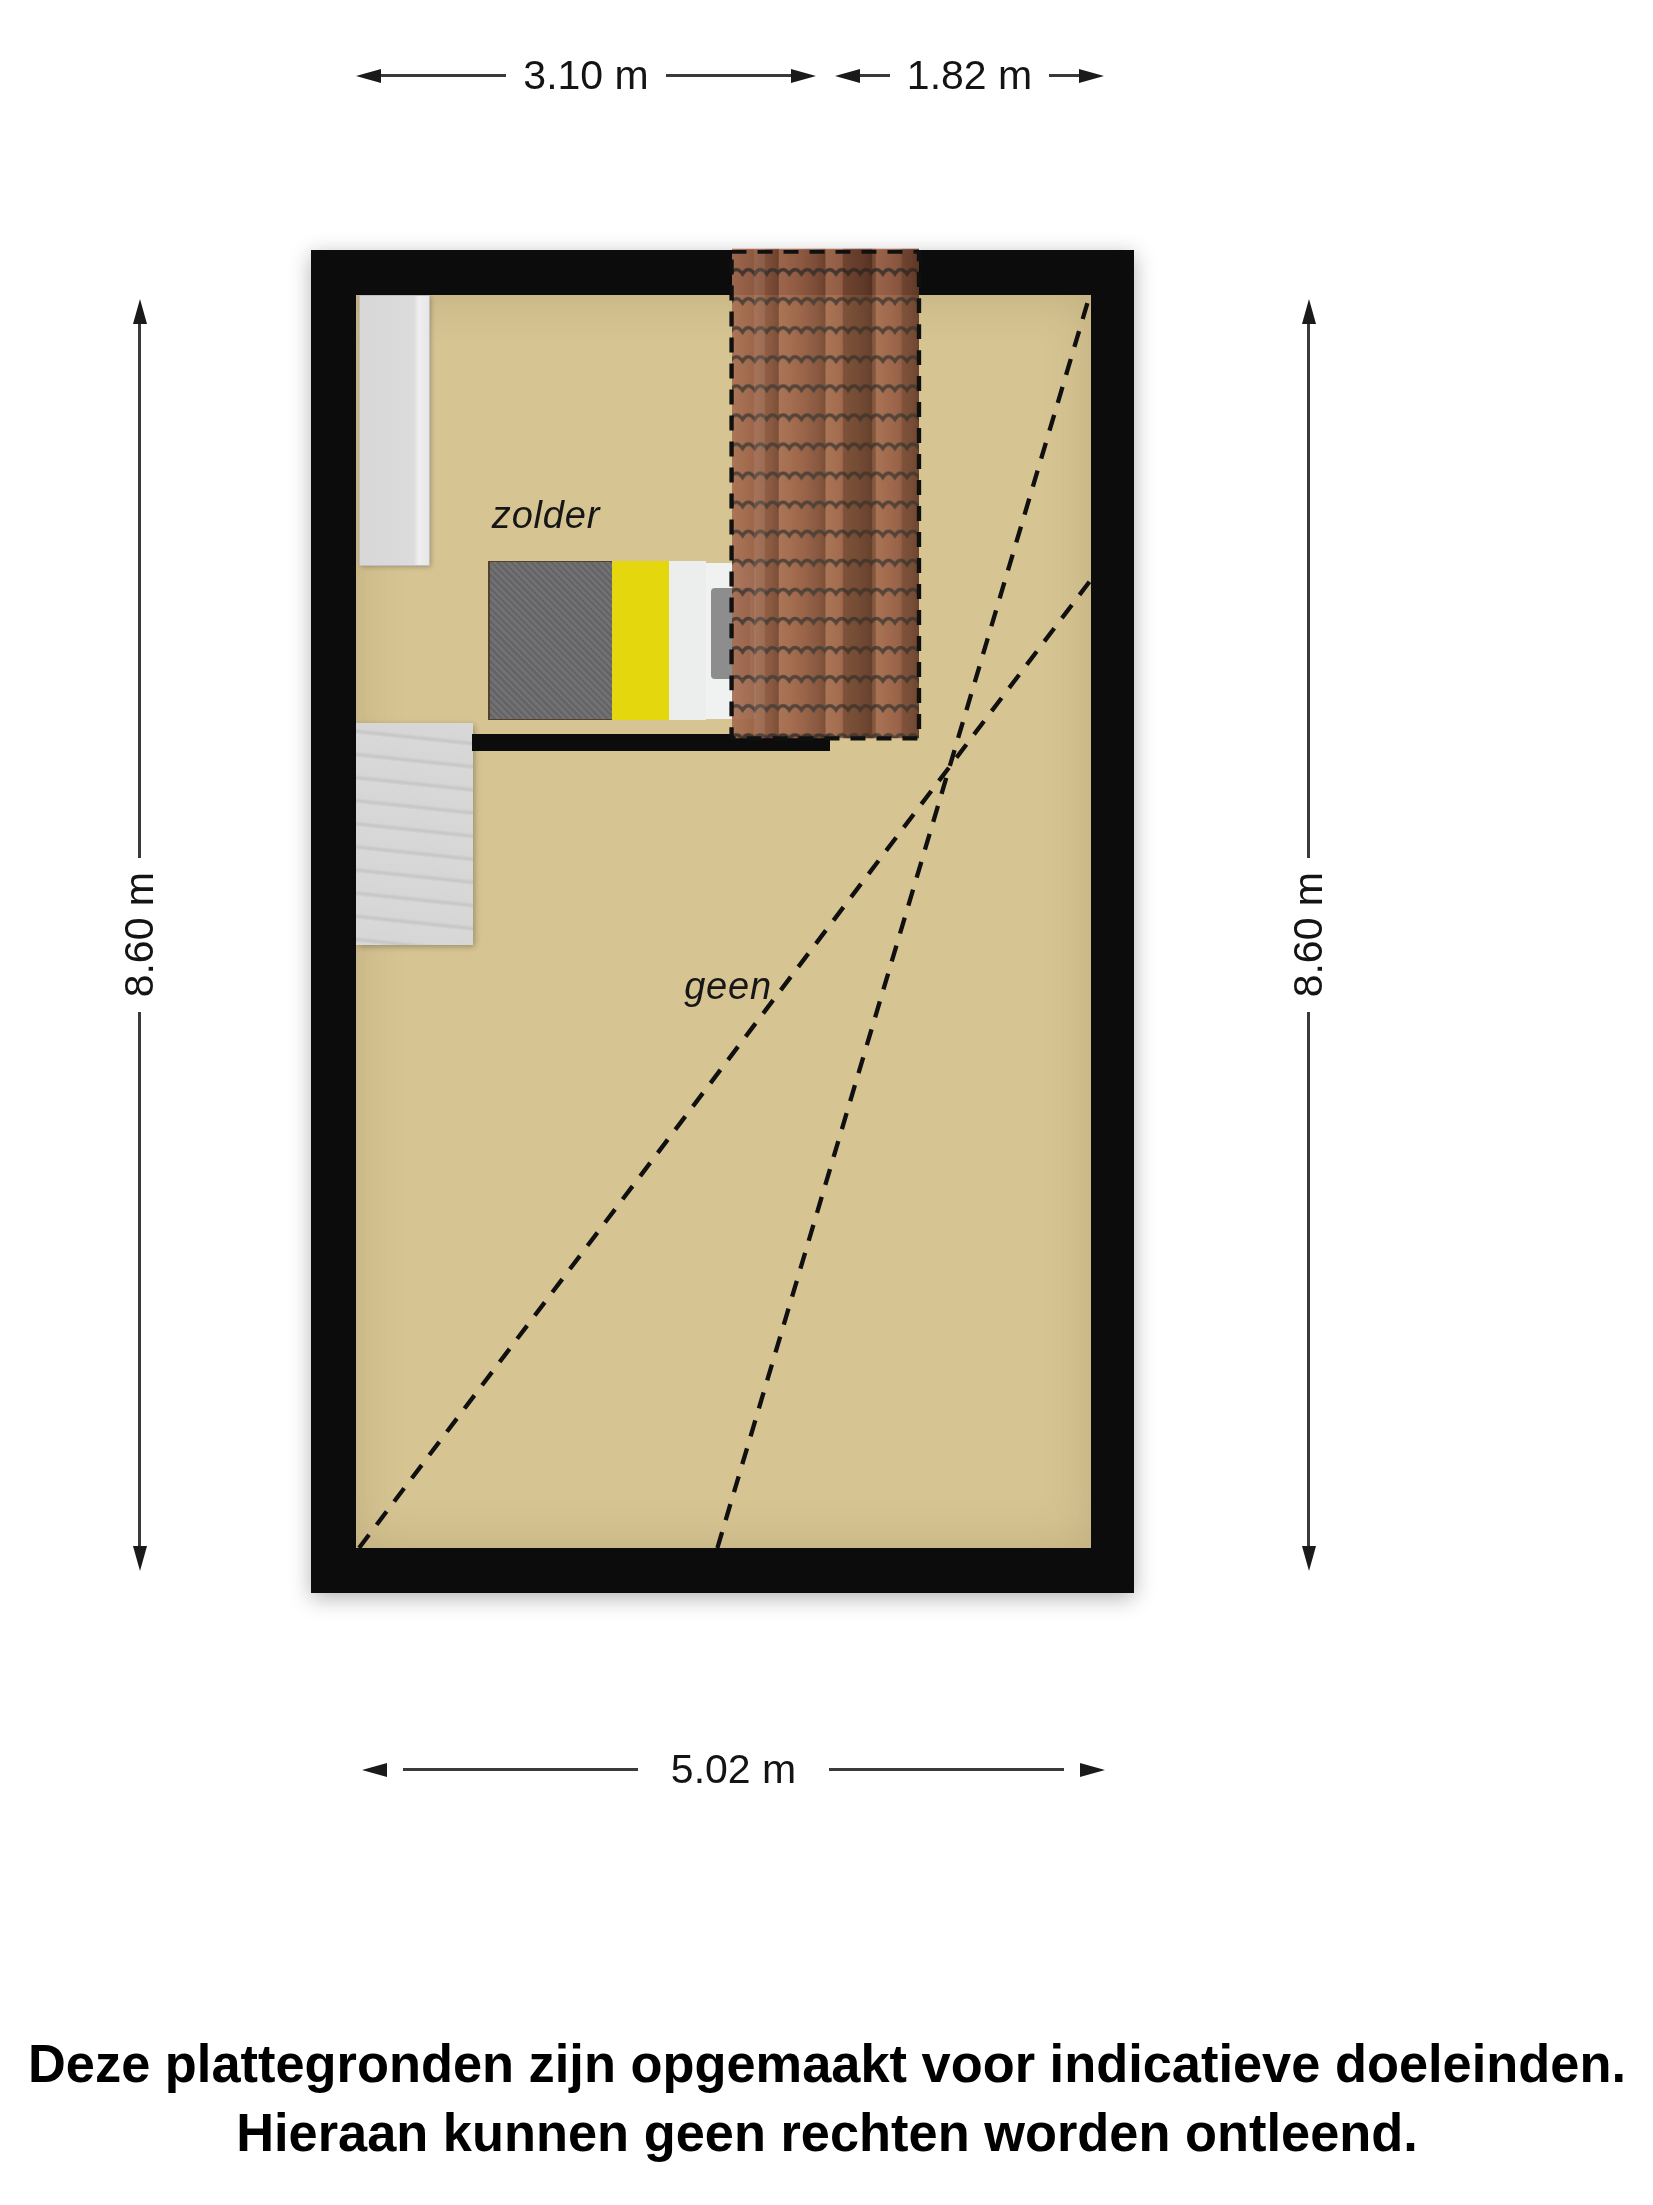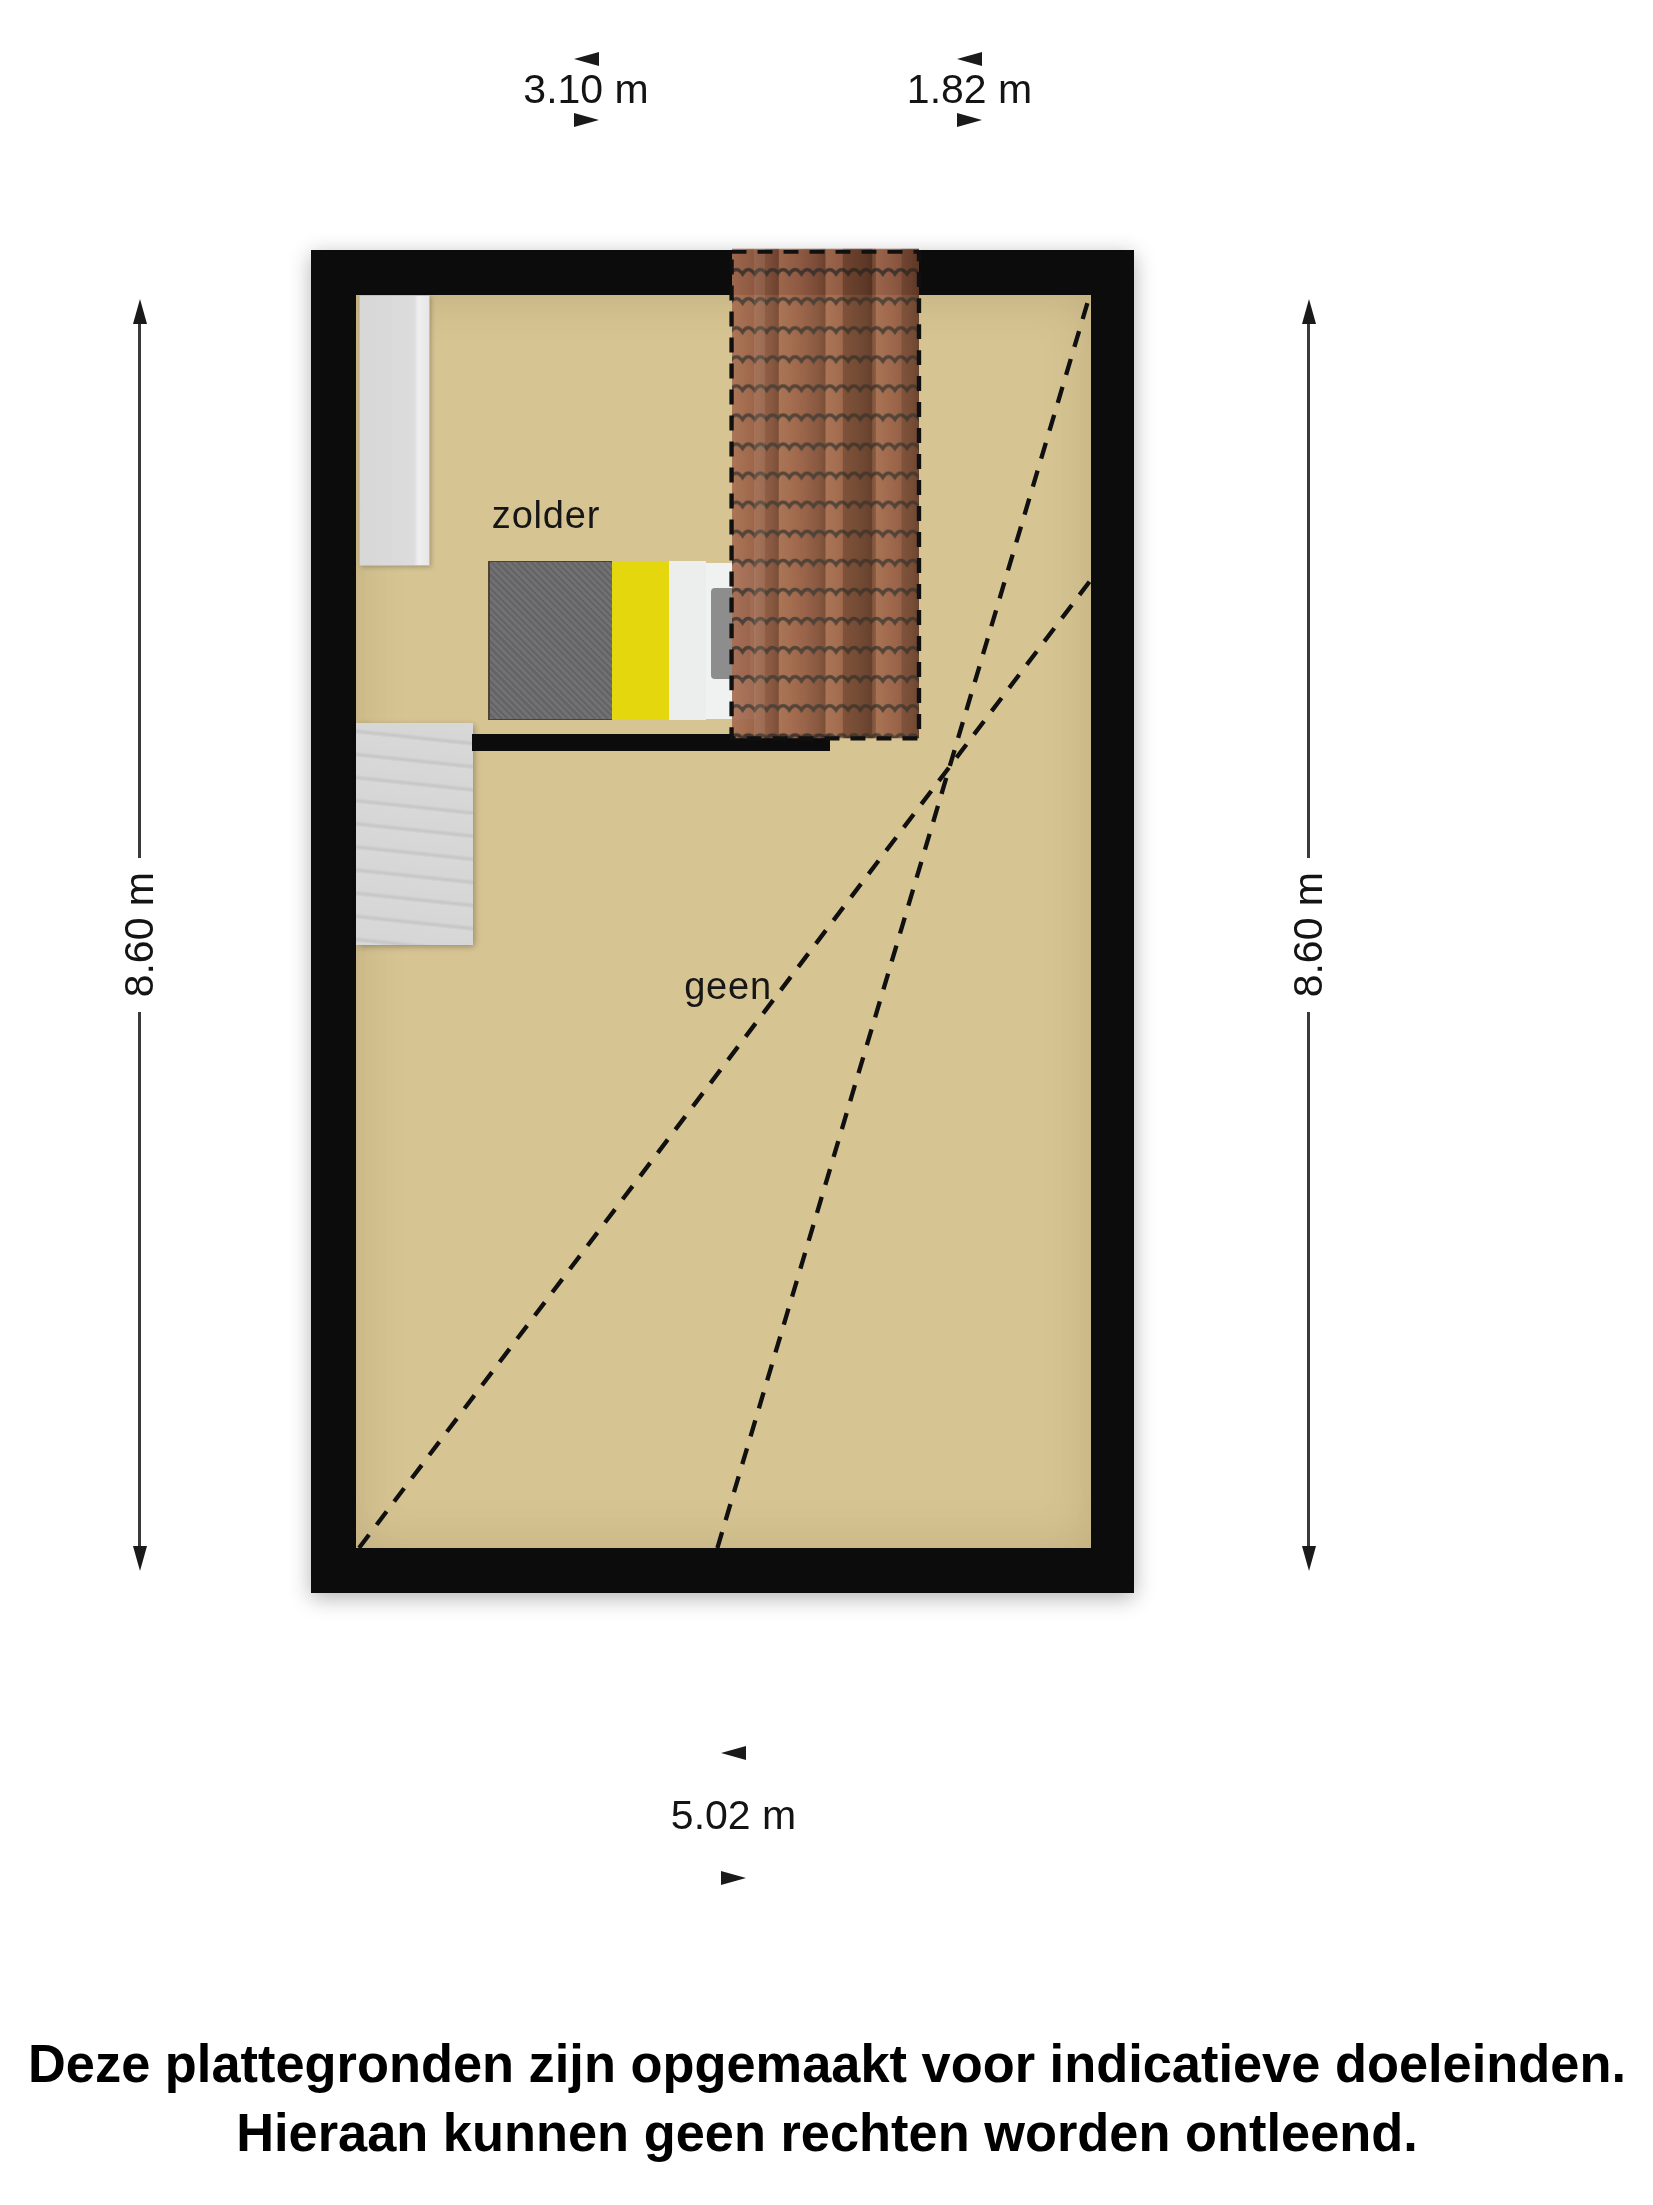--- a/index.html
+++ b/index.html
@@ -1,20 +1,20 @@
 <!DOCTYPE html>
 <html style="font-size:12.6px"><head>
 <meta charset="utf-8">
 <style>
   html,body{margin:0;padding:0;background:#ffffff;}
   body{width:1654px;height:2205px;position:relative;font-family:"Liberation Sans",sans-serif;overflow:hidden;}
 
   
   .dim{position:absolute;display:flex;align-items:center;color:#1a1a1a;}
-  .dim-h{flex-direction:column;height:47px;}
+  .dim-h{flex-direction:row;height:47px;}
   .dim-v{flex-direction:column;width:47px;}
   .dim .line{background:#3a3a3a;flex:1;}
   .dim-h .line{height:2.4px;}
   .dim-v .line{width:2.4px;align-self:center;}
   .dim .txt{font-size:41px;white-space:nowrap;color:#141414;}
   .dim-h .txt{margin:0 17.3px;}
   .dim-v .txt{margin:14px 0;writing-mode:vertical-rl;transform:rotate(180deg);align-self:center;}
   .ah{width:0;height:0;}
   .ah-left{border-top:7px solid transparent;border-bottom:7px solid transparent;border-right:25px solid #1a1a1a;}
   .ah-right{border-top:7px solid transparent;border-bottom:7px solid transparent;border-left:25px solid #1a1a1a;}
@@ -53,21 +53,21 @@
   #bed .pillow{position:absolute;left:223px;top:27px;width:39px;height:91px;background:#8d8d8d;border-radius:3.9px;}
 
   
   #tiles{position:absolute;left:421px;top:-2.4px;width:187px;height:491px;opacity:0.92;}
   #tiles svg{display:block;}
 
   
   #overlay{position:absolute;left:0;top:0;width:823px;height:1343px;pointer-events:none;}
 
   
-  .room-label{position:absolute;font-size:38px;color:#161616;letter-spacing:0.8px;transform:translate(-50%,-50%);white-space:nowrap;}
+  .room-label{position:absolute;font-size:38px;color:#161616;letter-spacing:0.8px;transform:translate(-50%,-50%);white-space:nowrap;font-style:italic;}
   #label-zolder{left:235px;top:265px;}
   #label-vide{left:417px;top:736px;}
 
   
   #disclaimer{position:absolute;left:0;top:2029px;width:1654px;text-align:center;font-weight:bold;font-size:54px;line-height:69px;color:#000;transform:scaleX(0.97);}
 </style>
 </head>
 <body>
 
 <div class="dim dim-h" id="dim-top-1">

